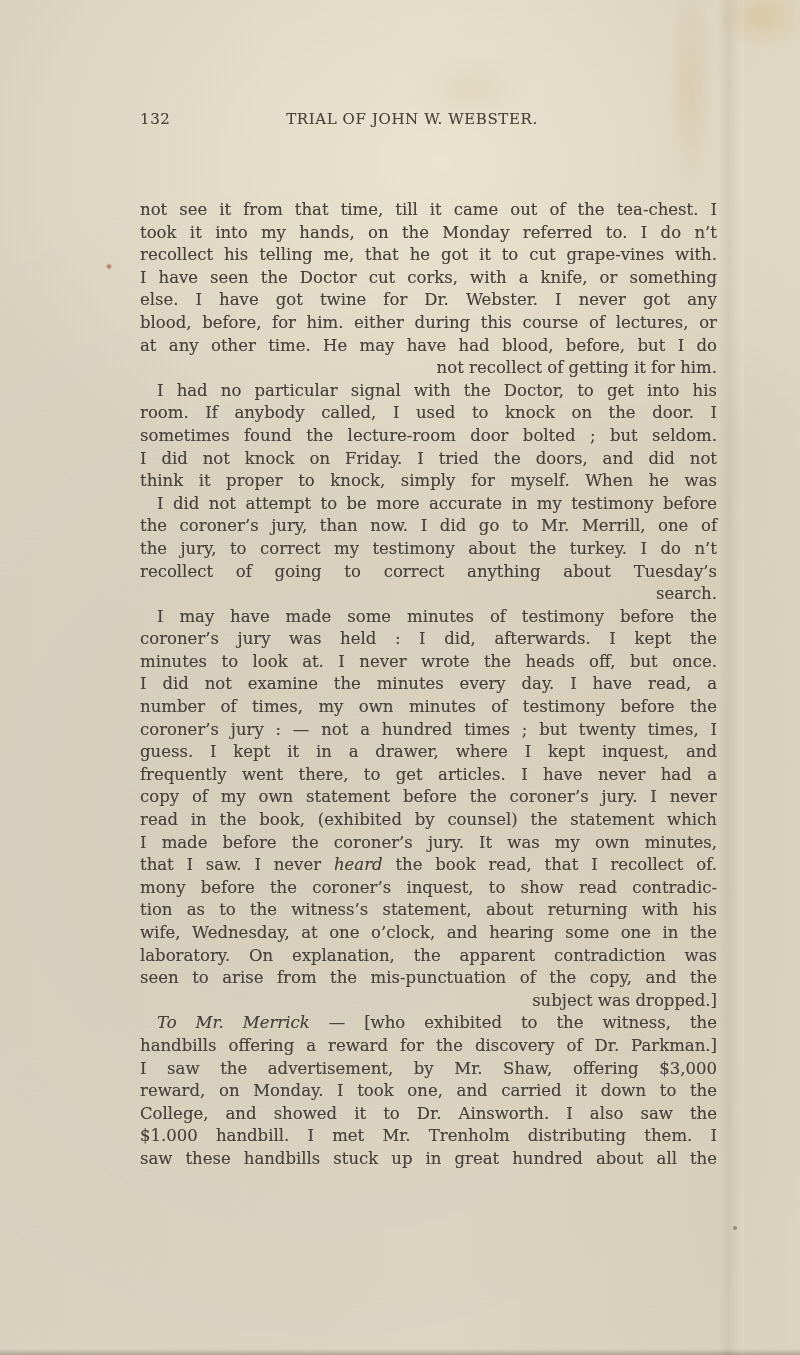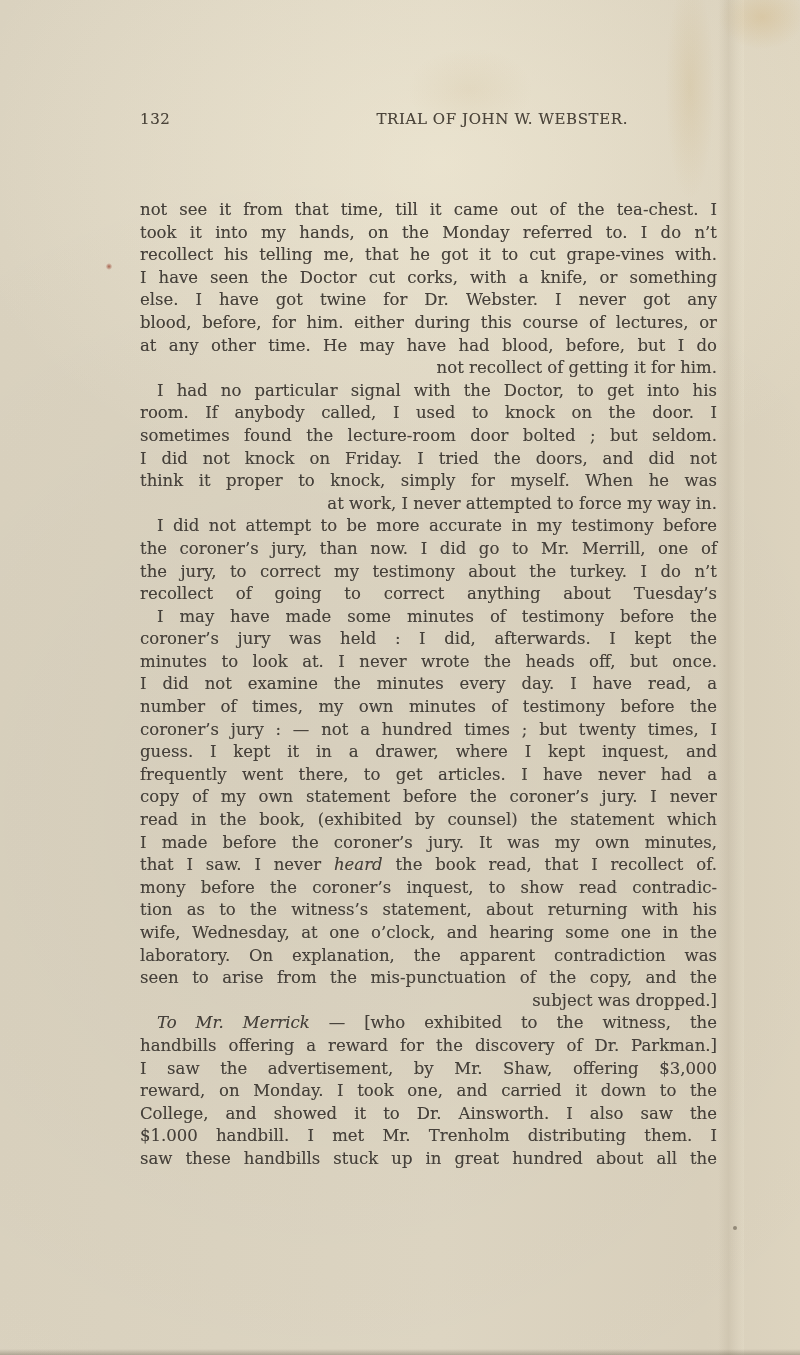--- a/index.html
+++ b/index.html
@@ -70,23 +70,23 @@
     letter-spacing: 0.6px;
     color: #4b443a;
     text-shadow: 0 0 0.6px rgba(75,68,58,0.45);
   }
   .page-number {
     position: absolute;
     left: 0; top: 0;
   }
   .running-title {
     position: absolute;
-    left: 108px; top: 0;
+    left: 82px; top: 0;
     width: 380px;
-    text-align: right;
+    text-align: center;
     white-space: nowrap;
   }
 
   .text-block {
     position: absolute;
     left: 140px; top: 155px;
     width: 577px;
     font-size: 16.5px;
     line-height: 22.6px;
     color: #45403a;
@@ -128,25 +128,25 @@
       <div class="line fill"><span>I have seen the Doctor cut corks, with a knife, or something</span></div>
       <div class="line fill"><span>else. I have got twine for Dr. Webster. I never got any</span></div>
       <div class="line fill"><span>blood, before, for him. either during this course of lectures, or</span></div>
       <div class="line fill"><span>at any other time. He may have had blood, before, but I do</span></div>
       <div class="line"><span>not recollect of getting it for him.</span></div>
       <div class="line fill indent"><span>I had no particular signal with the Doctor, to get into his</span></div>
       <div class="line fill"><span>room. If anybody called, I used to knock on the door. I</span></div>
       <div class="line fill"><span>sometimes found the lecture-room door bolted ; but seldom.</span></div>
       <div class="line fill"><span>I did not knock on Friday. I tried the doors, and did not</span></div>
       <div class="line fill"><span>think it proper to knock, simply for myself. When he was</span></div>
-      <div class="line"><span>at work, I never attempted to force my way in.</span></div>
       <div class="line fill indent"><span>I did not attempt to be more accurate in my testimony before</span></div>
       <div class="line fill"><span>the coroner’s jury, than now. I did go to Mr. Merrill, one of</span></div>
       <div class="line fill"><span>the jury, to correct my testimony about the turkey. I do n’t</span></div>
       <div class="line fill"><span>recollect of going to correct anything about Tuesday’s</span></div>
+      <div class="line"><span>search.</span></div>
       <div class="line fill indent"><span>I may have made some minutes of testimony before the</span></div>
       <div class="line fill"><span>coroner’s jury was held : I did, afterwards. I kept the</span></div>
       <div class="line fill"><span>minutes to look at. I never wrote the heads off, but once.</span></div>
       <div class="line fill"><span>I did not examine the minutes every day. I have read, a</span></div>
       <div class="line fill"><span>number of times, my own minutes of testimony before the</span></div>
       <div class="line fill"><span>coroner’s jury : — not a hundred times ; but twenty times, I</span></div>
       <div class="line fill"><span>guess. I kept it in a drawer, where I kept inquest, and</span></div>
       <div class="line fill"><span>frequently went there, to get articles. I have never had a</span></div>
       <div class="line fill"><span>copy of my own statement before the coroner’s jury. I never</span></div>
       <div class="line fill"><span>read in the book, (exhibited by counsel) the statement which</span></div>

